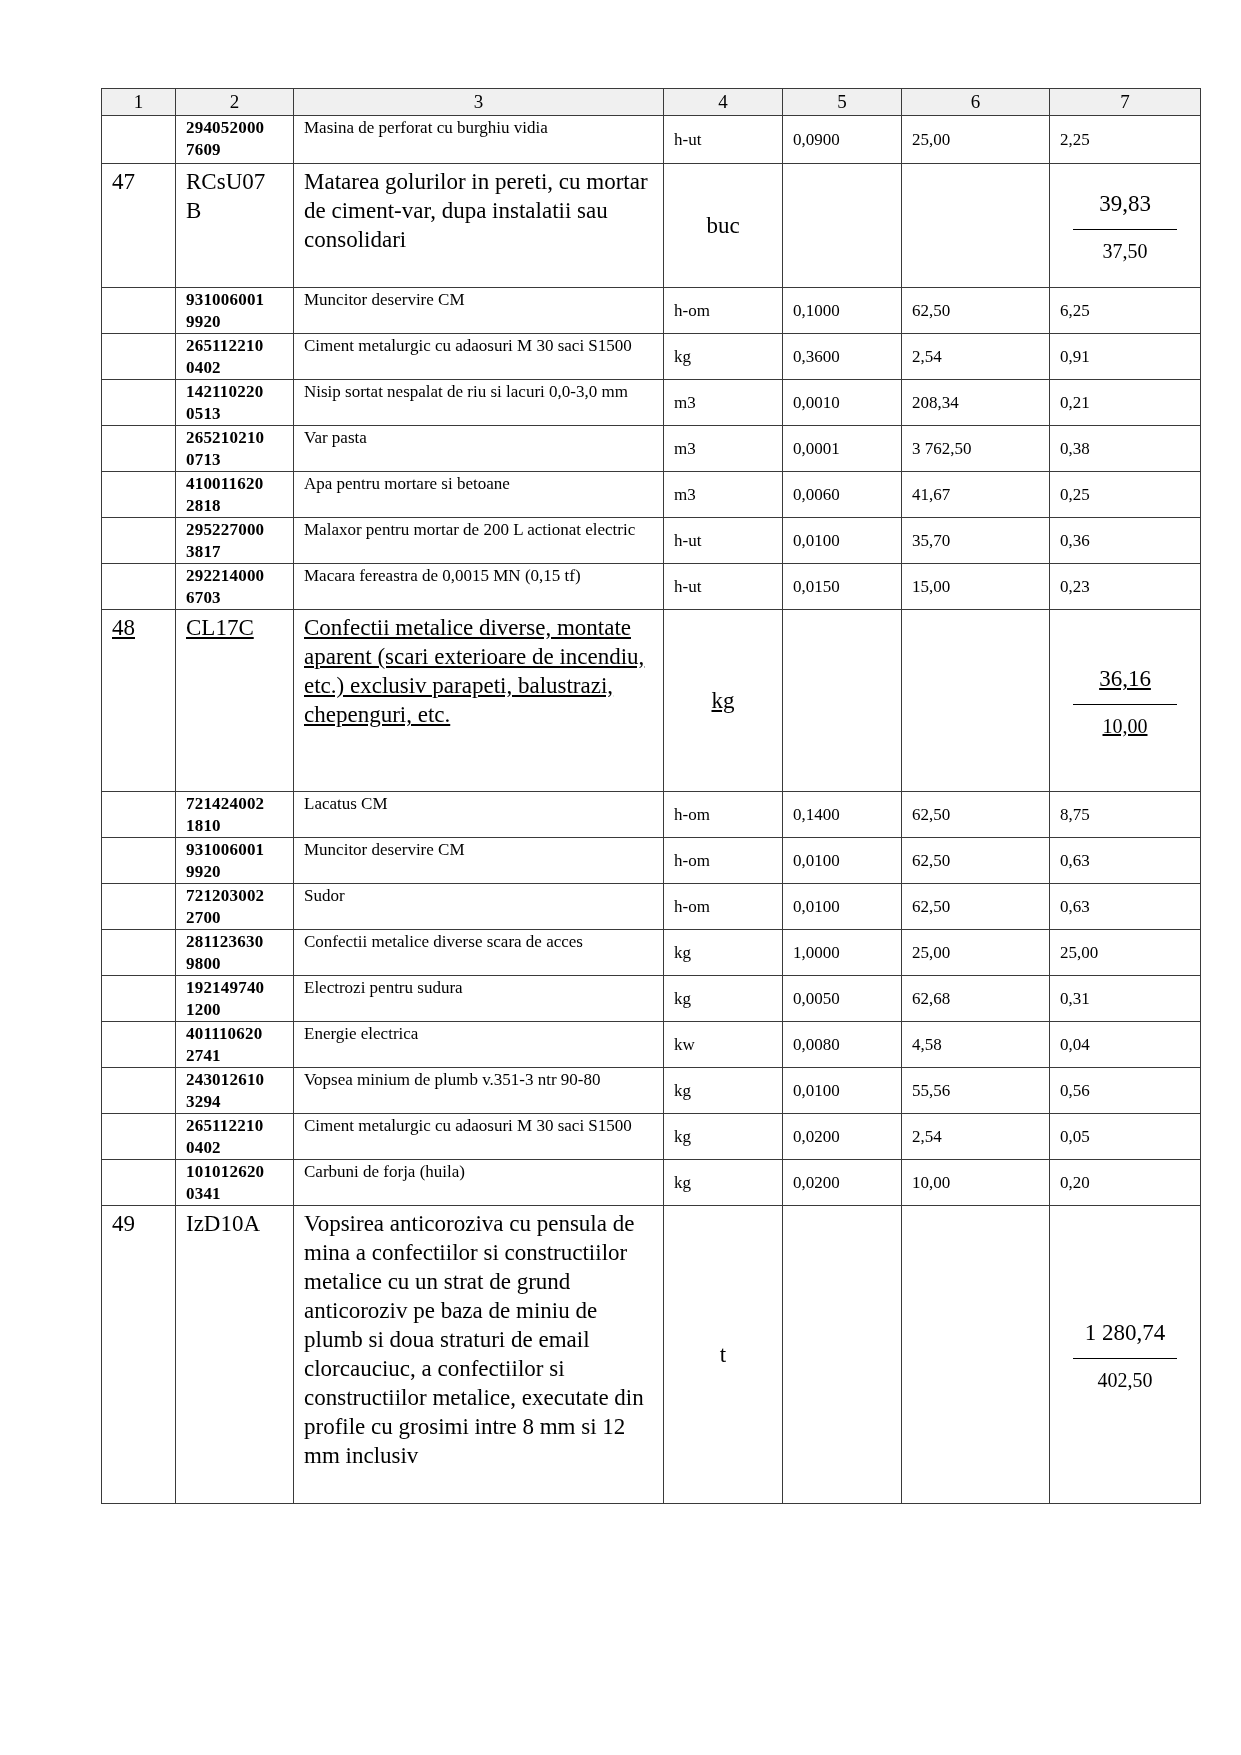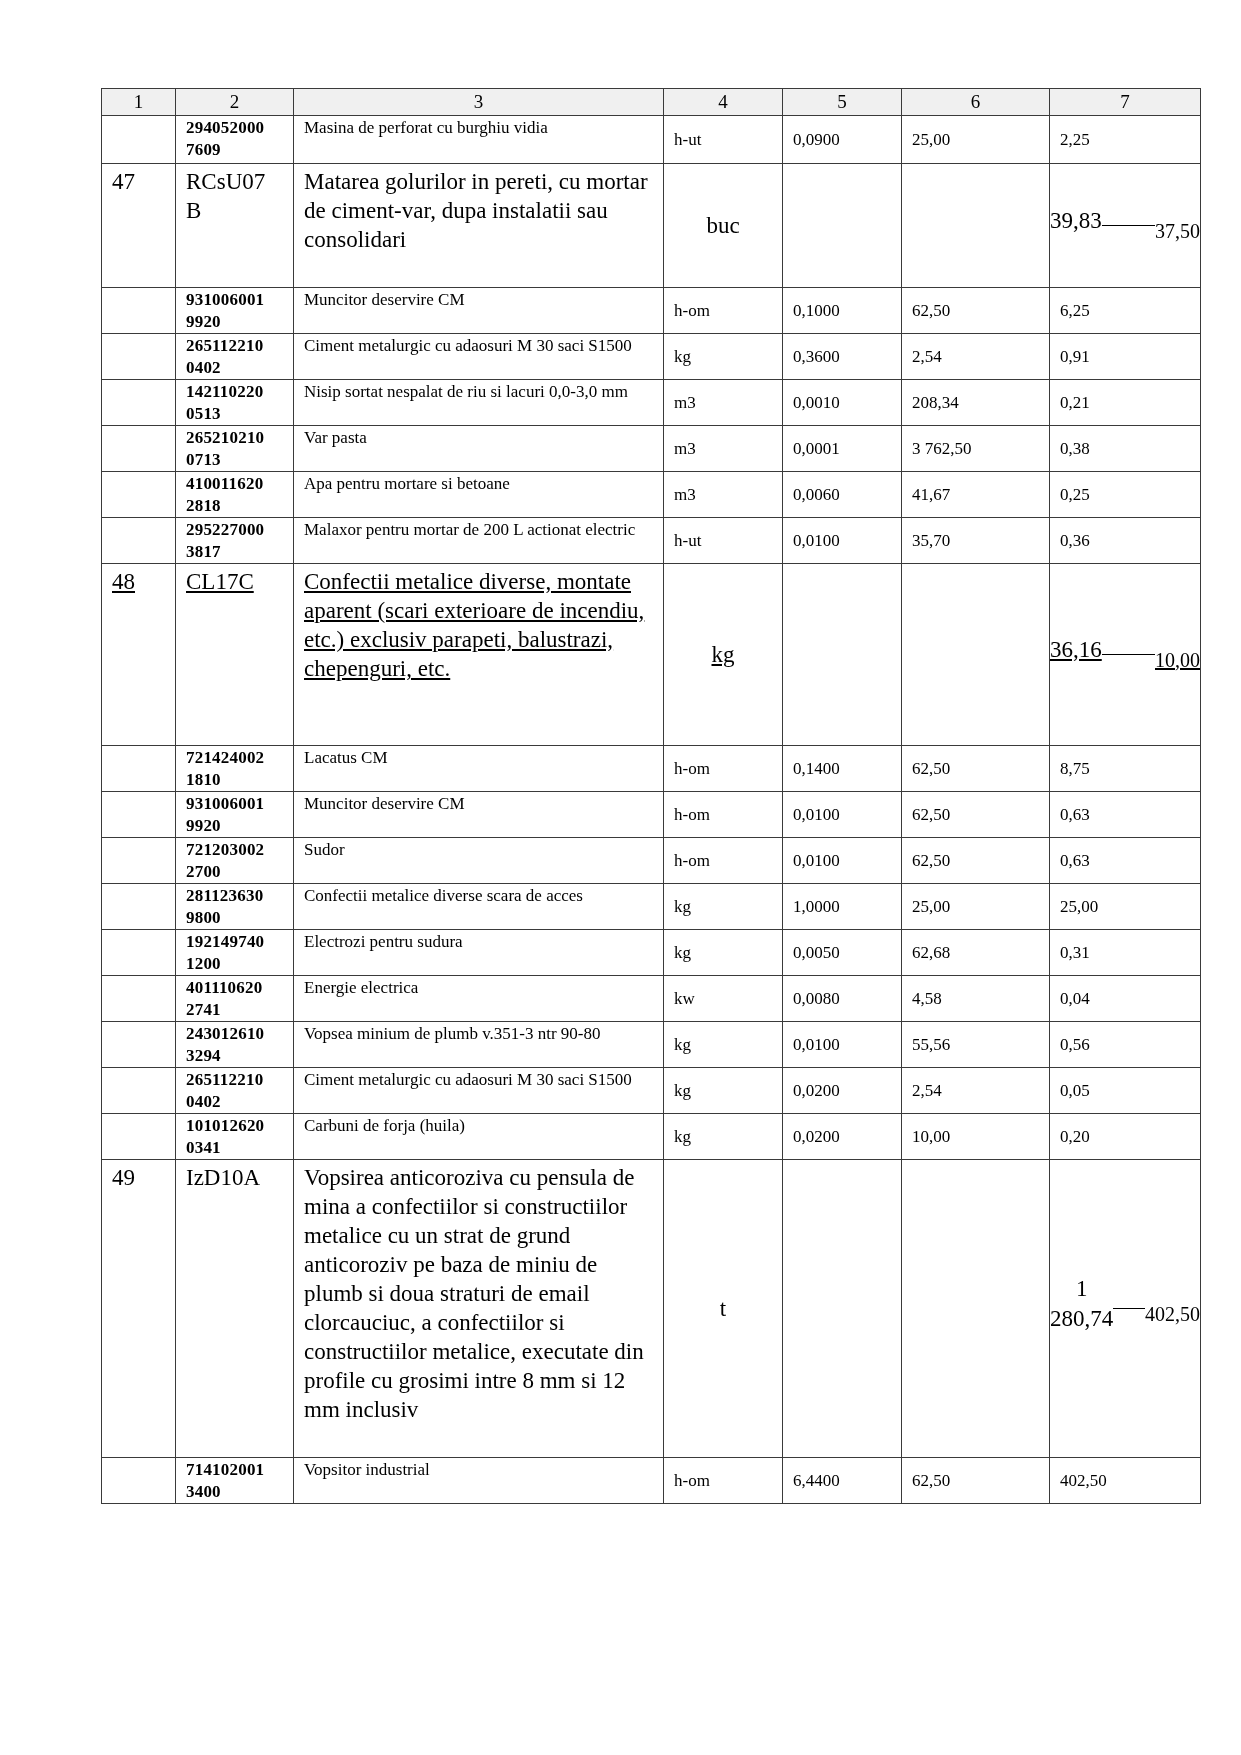--- a/index.html
+++ b/index.html
@@ -19,21 +19,21 @@
   tr.res td.code { padding-top: 1px; letter-spacing: 0.2px; font-weight: bold; }
   tr.res td.desc { padding-top: 1px; margin-top: 12px; }
   tr.res td.num { vertical-align: middle; }
   tr.res td.unit { vertical-align: middle; }
   tr.main td { font-size: 23px; line-height: 29px; }
   tr.main td.idx { padding-top: 3px; }
   tr.main td.code { padding-top: 3px; }
   tr.main td.desc { padding-top: 3px; padding-bottom: 8px; }
   tr.main td.unit { text-align: center; vertical-align: middle; }
   tr.main td.total { vertical-align: middle; text-align: center; padding: 0; }
-  .total-box { display: flex; flex-direction: row; align-items: center; }
+  .total-box { display: flex; flex-direction: column; align-items: center; }
   .total-top { font-size: 23px; line-height: 30px; padding-bottom: 10px; }
   .total-line { width: 104px; border-top: 1.5px solid #000; }
   .total-bot { font-size: 20px; line-height: 22px; padding-top: 10px; }
   tr.h-first td { height: 46px; }
   tr.h47 td { height: 112px; }
   tr.h48 td { height: 170px; text-decoration: underline; }
   tr.h49 td { height: 286px; }
 </style>
 </head>
 <body>
@@ -132,20 +132,29 @@
         </tr>
         <tr class="res">
           <td></td>
           <td class="code"><span>295227000</span><br><span>3817</span></td>
           <td class="desc">Malaxor  pentru mortar de 200 L actionat electric</td>
           <td class="unit">h-ut</td>
           <td class="num">0,0100</td>
           <td class="num">35,70</td>
           <td class="num">0,36</td>
         </tr>
+        <tr class="res">
+          <td></td>
+          <td class="code"><span>292214000</span><br><span>6703</span></td>
+          <td class="desc">Macara fereastra de 0,0015 MN (0,15 tf)</td>
+          <td class="unit">h-ut</td>
+          <td class="num">0,0150</td>
+          <td class="num">15,00</td>
+          <td class="num">0,23</td>
+        </tr>
         <tr class="main h48">
           <td class="idx">48</td>
           <td class="code">CL17C</td>
           <td class="desc">Confectii metalice diverse, montate aparent (scari exterioare de incendiu, etc.) exclusiv parapeti, balustrazi, chepenguri, etc.</td>
           <td class="unit">kg</td>
           <td></td>
           <td></td>
           <td class="total">
             <div class="total-box">
               <span class="total-top">36,16</span>
@@ -243,24 +252,15 @@
           <td></td>
           <td></td>
           <td class="total">
             <div class="total-box">
               <span class="total-top">1 280,74</span>
               <span class="total-line"></span>
               <span class="total-bot">402,50</span>
             </div>
           </td>
         </tr>
-        <tr class="res">
-          <td></td>
-          <td class="code"><span>714102001</span><br><span>3400</span></td>
-          <td class="desc">Vopsitor industrial</td>
-          <td class="unit">h-om</td>
-          <td class="num">6,4400</td>
-          <td class="num">62,50</td>
-          <td class="num">402,50</td>
-        </tr>
       </tbody>
   </table>
 </div>
 
 </body></html>

